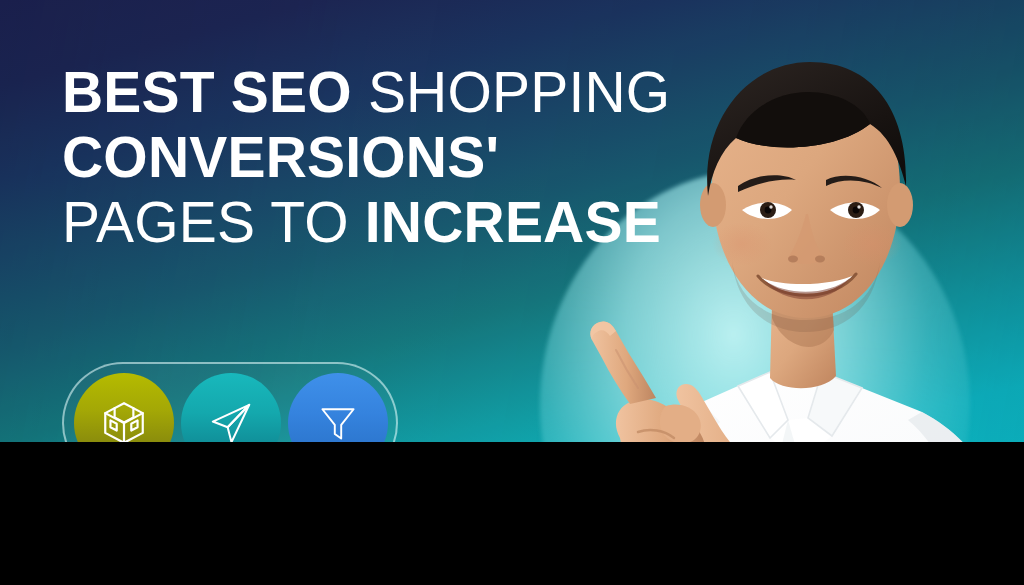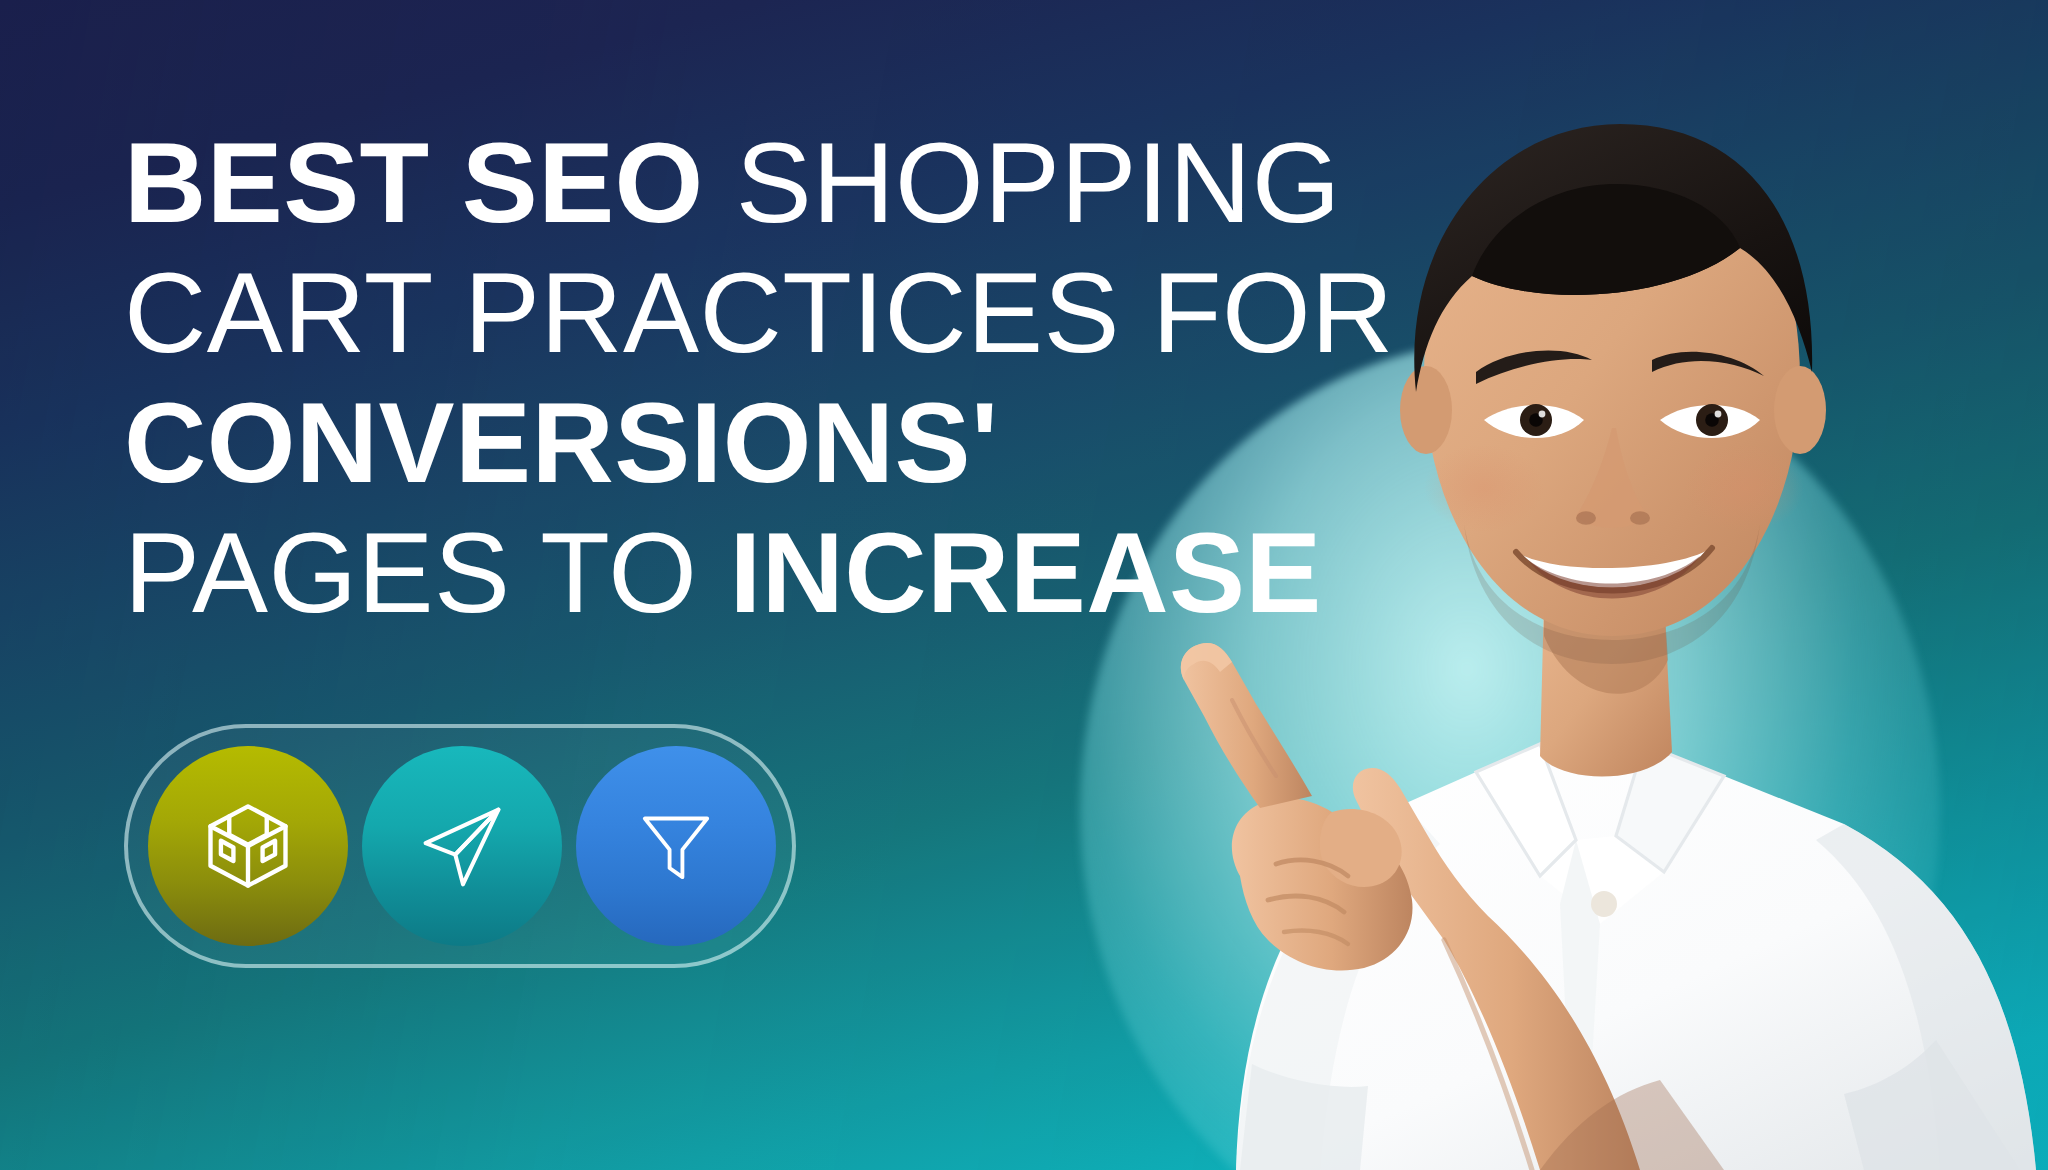--- a/index.html
+++ b/index.html
@@ -3,21 +3,21 @@
 <meta charset="utf-8">
 <style>
   html, body {
     margin: 0;
     padding: 0;
     background: #000;
   }
   #banner {
     position: relative;
     width: 1024px;
-    height: 585px;
+    height: 442px;
     overflow: hidden;
     font-family: "Liberation Sans", sans-serif;
     
     background:
       linear-gradient(168deg,
         #1d2150 0%,
         #1d2452 14%,
         #1b3360 28%,
         #1a4a६b 40%,
         #17596f 52%,
@@ -276,23 +276,20 @@
 
       <path d="M300 585 C318 560 338 546 360 540 L392 585 Z" fill="#9d6b4c" opacity=".35"></path>
     </svg>
   </div>
 
   <div id="headline">
     <div class="hl-line">
       <span class="w-bold">BEST SEO</span><span class="w-light"> SHOPPING</span>
     </div>
     <div class="hl-line">
-      <span class="w-light">CART PRACTICES FOR</span>
-    </div>
-    <div class="hl-line">
       <span class="w-bold">CONVERSIONS'</span>
     </div>
     <div class="hl-line">
       <span class="w-light">PAGES TO </span><span class="w-bold">INCREASE</span>
     </div>
   </div>
 
   <div id="icon-pill">
 
     <div class="icon-badge" id="badge-package">

